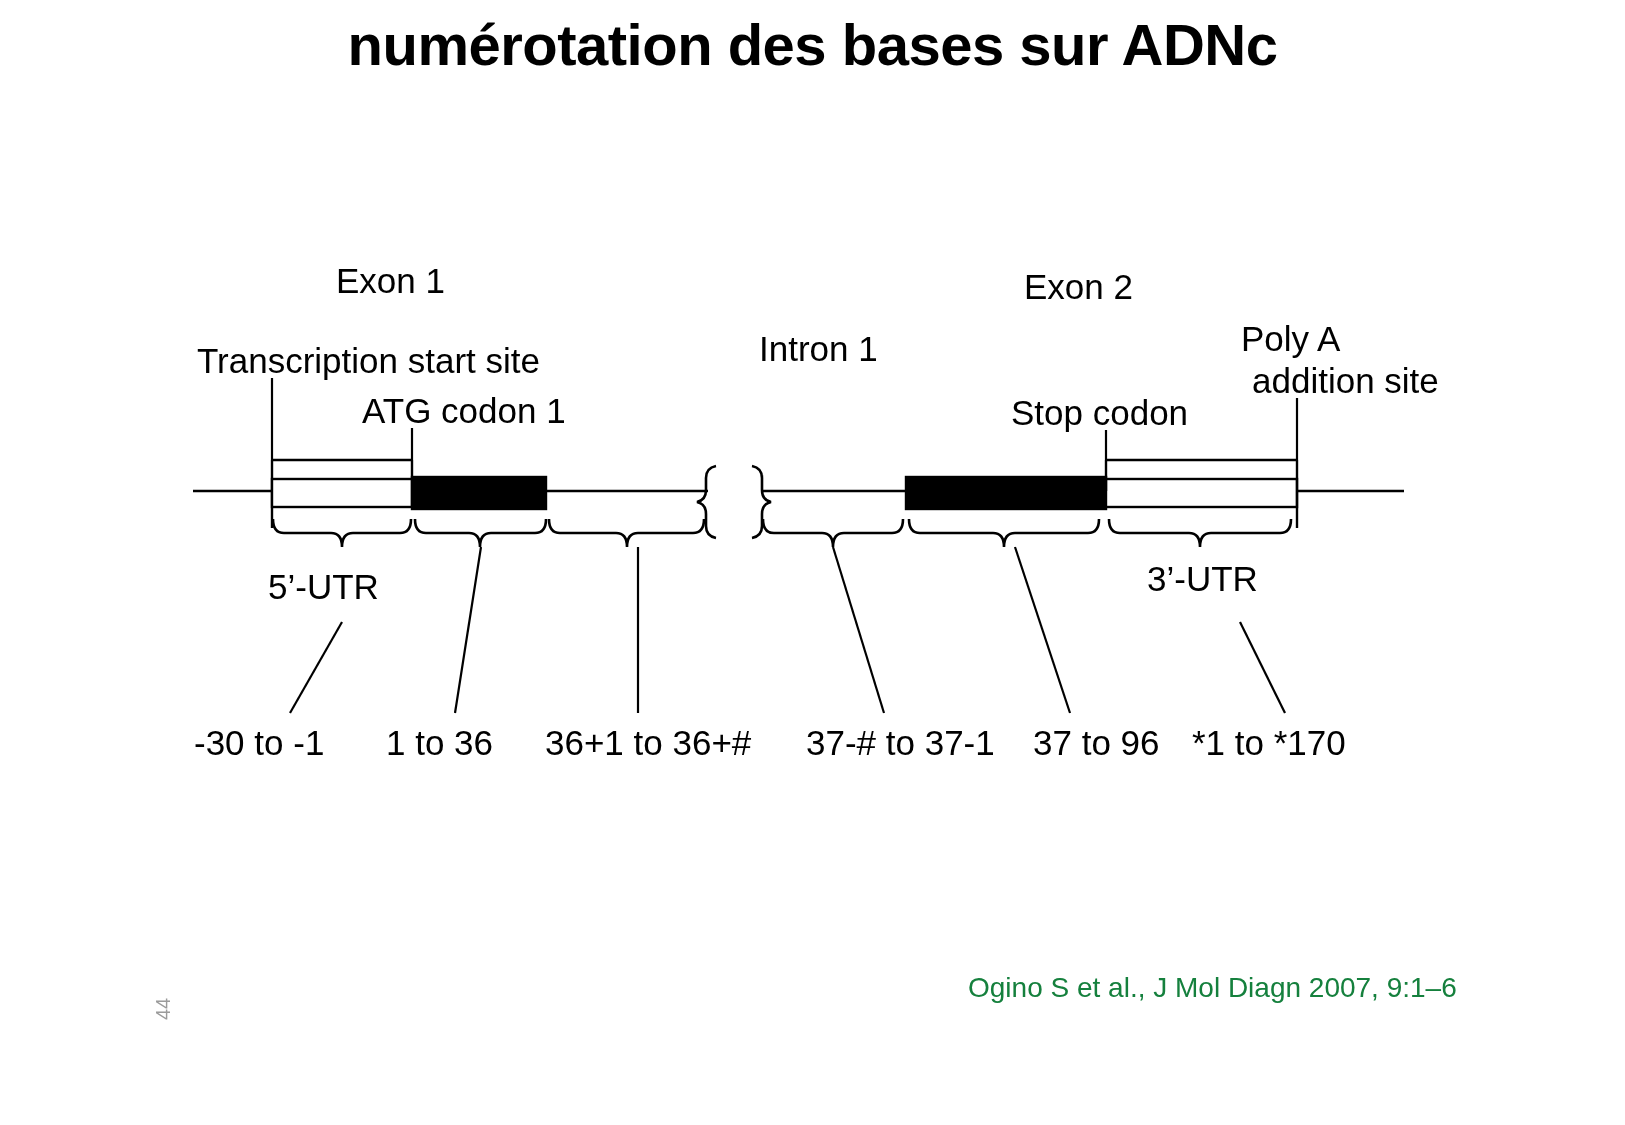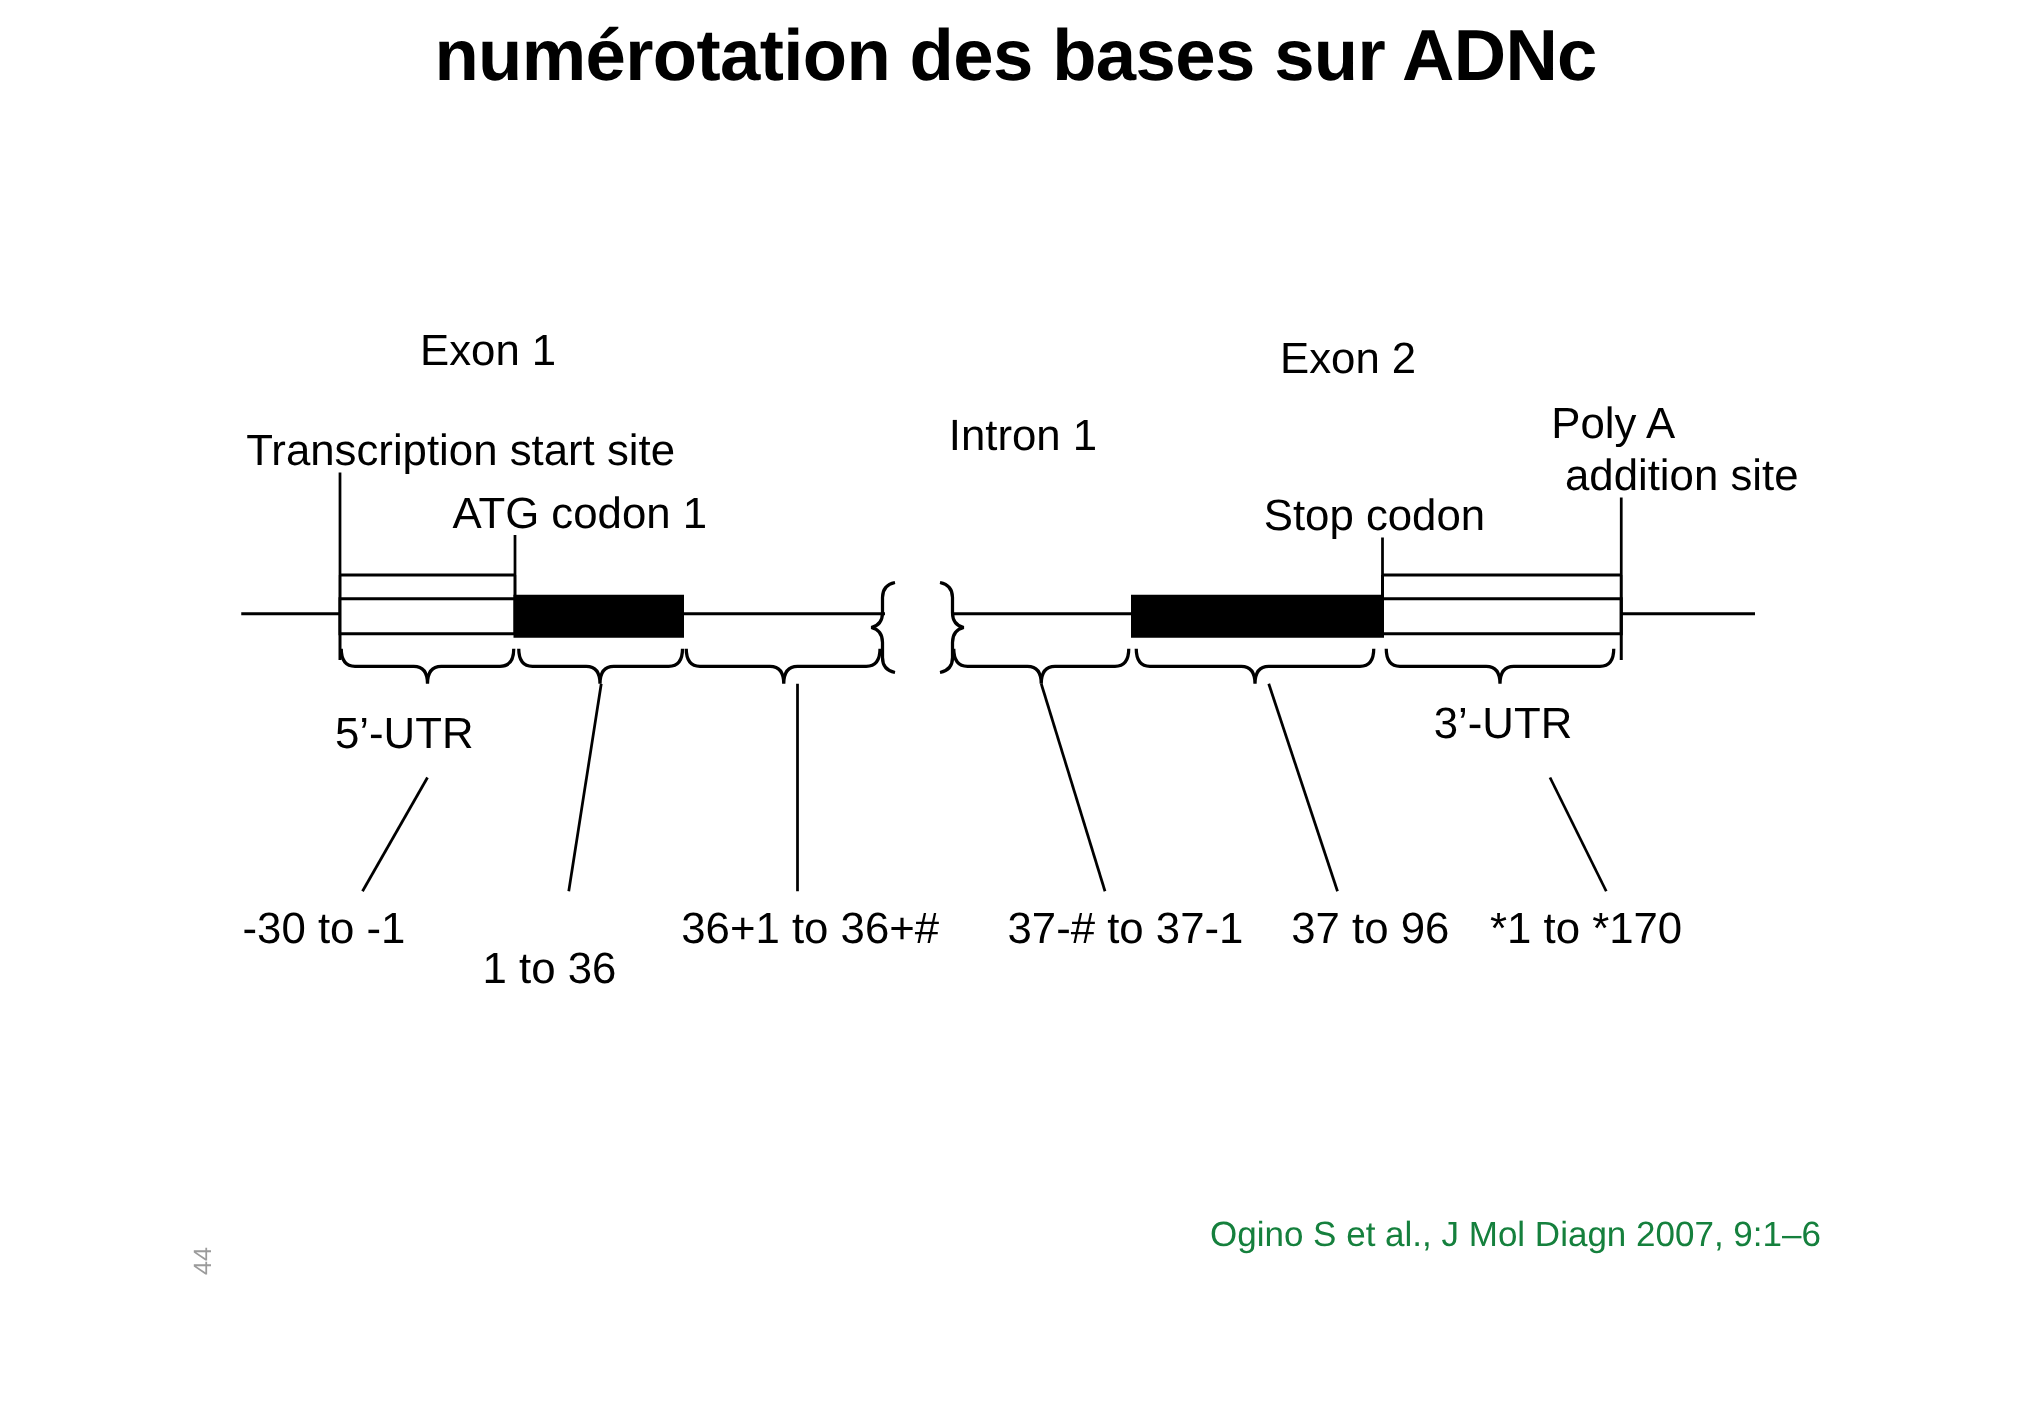--- a/index.html
+++ b/index.html
@@ -209,21 +209,21 @@
 
   <div class="fig-label" style="left:1241px; top:318px;">Poly A</div>
   <div class="fig-label" style="left:1252px; top:360px;">addition site</div>
 
   <div class="fig-label" style="left:268px; top:566px;">5’-UTR</div>
 
   <div class="fig-label" style="left:1147px; top:558px;">3’-UTR</div>
 
   <div class="fig-label" style="left:194px; top:722px;">-30 to -1</div>
 
-  <div class="fig-label" style="left:386px; top:722px;margin-top:32px;">1 to 36</div>
+  <div class="fig-label" style="left:386px; top:722px;">1 to 36</div>
 
   <div class="fig-label" style="left:545px; top:722px;">36+1 to 36+#</div>
 
   <div class="fig-label" style="left:806px; top:722px;">37-# to 37-1</div>
 
   <div class="fig-label" style="left:1033px; top:722px;">37 to 96</div>
 
   <div class="fig-label" style="left:1180px; top:722px;margin-left:12px;">*1 to *170</div>
 </div>
 

